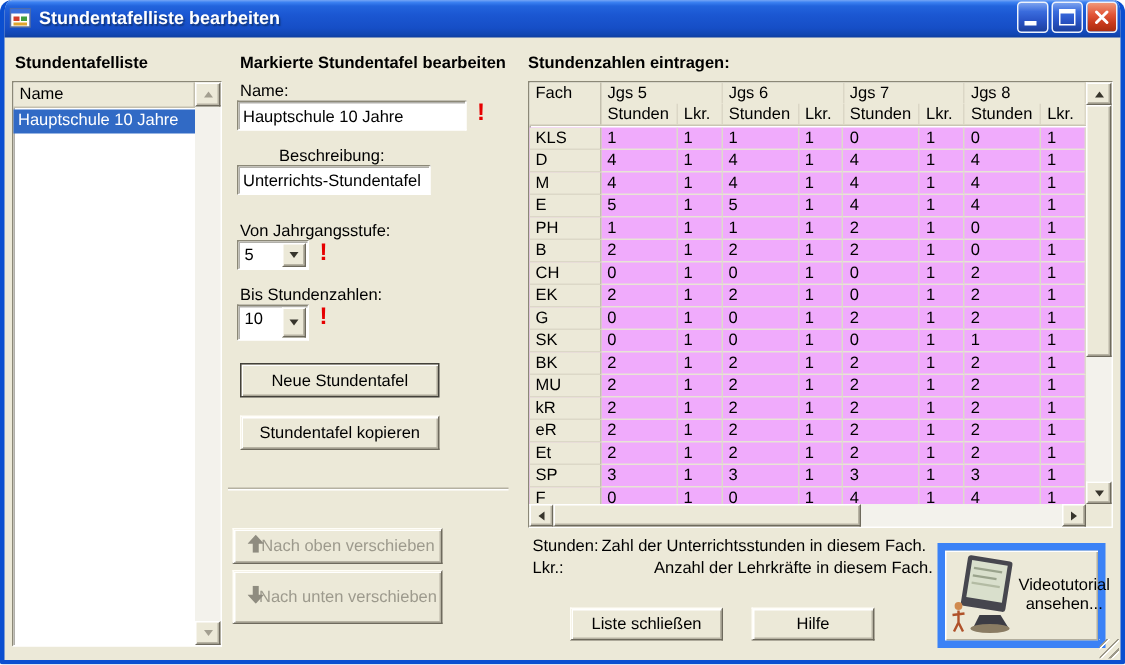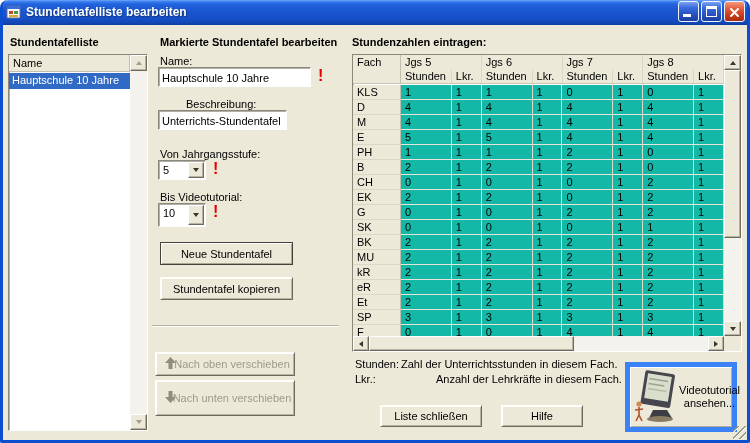--- a/index.html
+++ b/index.html
@@ -75,21 +75,21 @@
   .thead{position:absolute;left:0;top:0;right:17px;height:29px;background:#ece9d8;border-bottom:1px solid #c9c5b3;}
   .fach-head{position:absolute;left:0;top:0;width:48px;height:28px;font-size:11px;padding:1px 0 0 4px;
     border-right:1px solid #c3bfae;}
   .hrow{position:absolute;left:48px;right:0;height:14px;display:flex;overflow:hidden;}
   .hrow.groups{top:0;}
   .hrow.subs{top:14px;}
   .hcell{font-size:11px;line-height:14px;padding-left:4px;border-right:1px solid #dbd7c6;white-space:nowrap;overflow:hidden;}
   .hcell.group{width:81px;}
   .hcell.stunden{width:51px;}
   .hcell.lkr{width:30px;}
-  .tbody{position:absolute;left:0;top:30px;right:17px;bottom:15px;overflow:hidden;background:#14b8a6;}
+  .tbody{position:absolute;left:0;top:30px;right:17px;bottom:15px;overflow:hidden;background:#f0abfc;}
   .trow{display:flex;height:15px;}
   .cell{font-size:11px;line-height:14px;padding-left:4px;border-right:1px solid #dedacb;border-bottom:1px solid #e8e4d5;
     white-space:nowrap;overflow:hidden;}
   .cell.fach{width:48px;background:#ece9d8;border-right:1px solid #c3bfae;border-bottom:1px solid #dcd8c7;}
   .cell.stunden{width:51px;}
   .cell.lkr{width:30px;}
   .table .vscroll{position:absolute;right:0;top:0;bottom:15px;width:17px;background:#f3f2ec;}
   .table .hscroll{position:absolute;left:0;right:17px;bottom:0;height:15px;background:#f3f2ec;}
   .sb-corner{position:absolute;right:0;bottom:0;width:17px;height:15px;background:#ece9d8;}
 
@@ -164,21 +164,21 @@
 
   <div class="lbl" style="left:157px;top:148px;">Von Jahrgangsstufe:</div>
   <div class="select sunken" style="left:155px;top:160px;width:48px;height:20px;">
     <span>5</span>
     <span class="arrow-btn">
         <span class="tri tri-down"></span>
       </span>
   </div>
   <div class="req" style="left:210px;top:161px;">!</div>
 
-  <div class="lbl" style="left:157px;top:191px;">Bis Videotutorial:</div>
+  <div class="lbl" style="left:157px;top:191px;">Bis Stundenzahlen:</div>
   <div class="select sunken" style="left:155px;top:203px;width:48px;height:24px;">
     <span>10</span>
     <span class="arrow-btn">
         <span class="tri tri-down"></span>
       </span>
   </div>
   <div class="req" style="left:210px;top:204px;">!</div>
 
   <div class="btn default" style="left:157px;top:242px;width:133px;height:23px;">
       <span>Neue Stundentafel</span>

